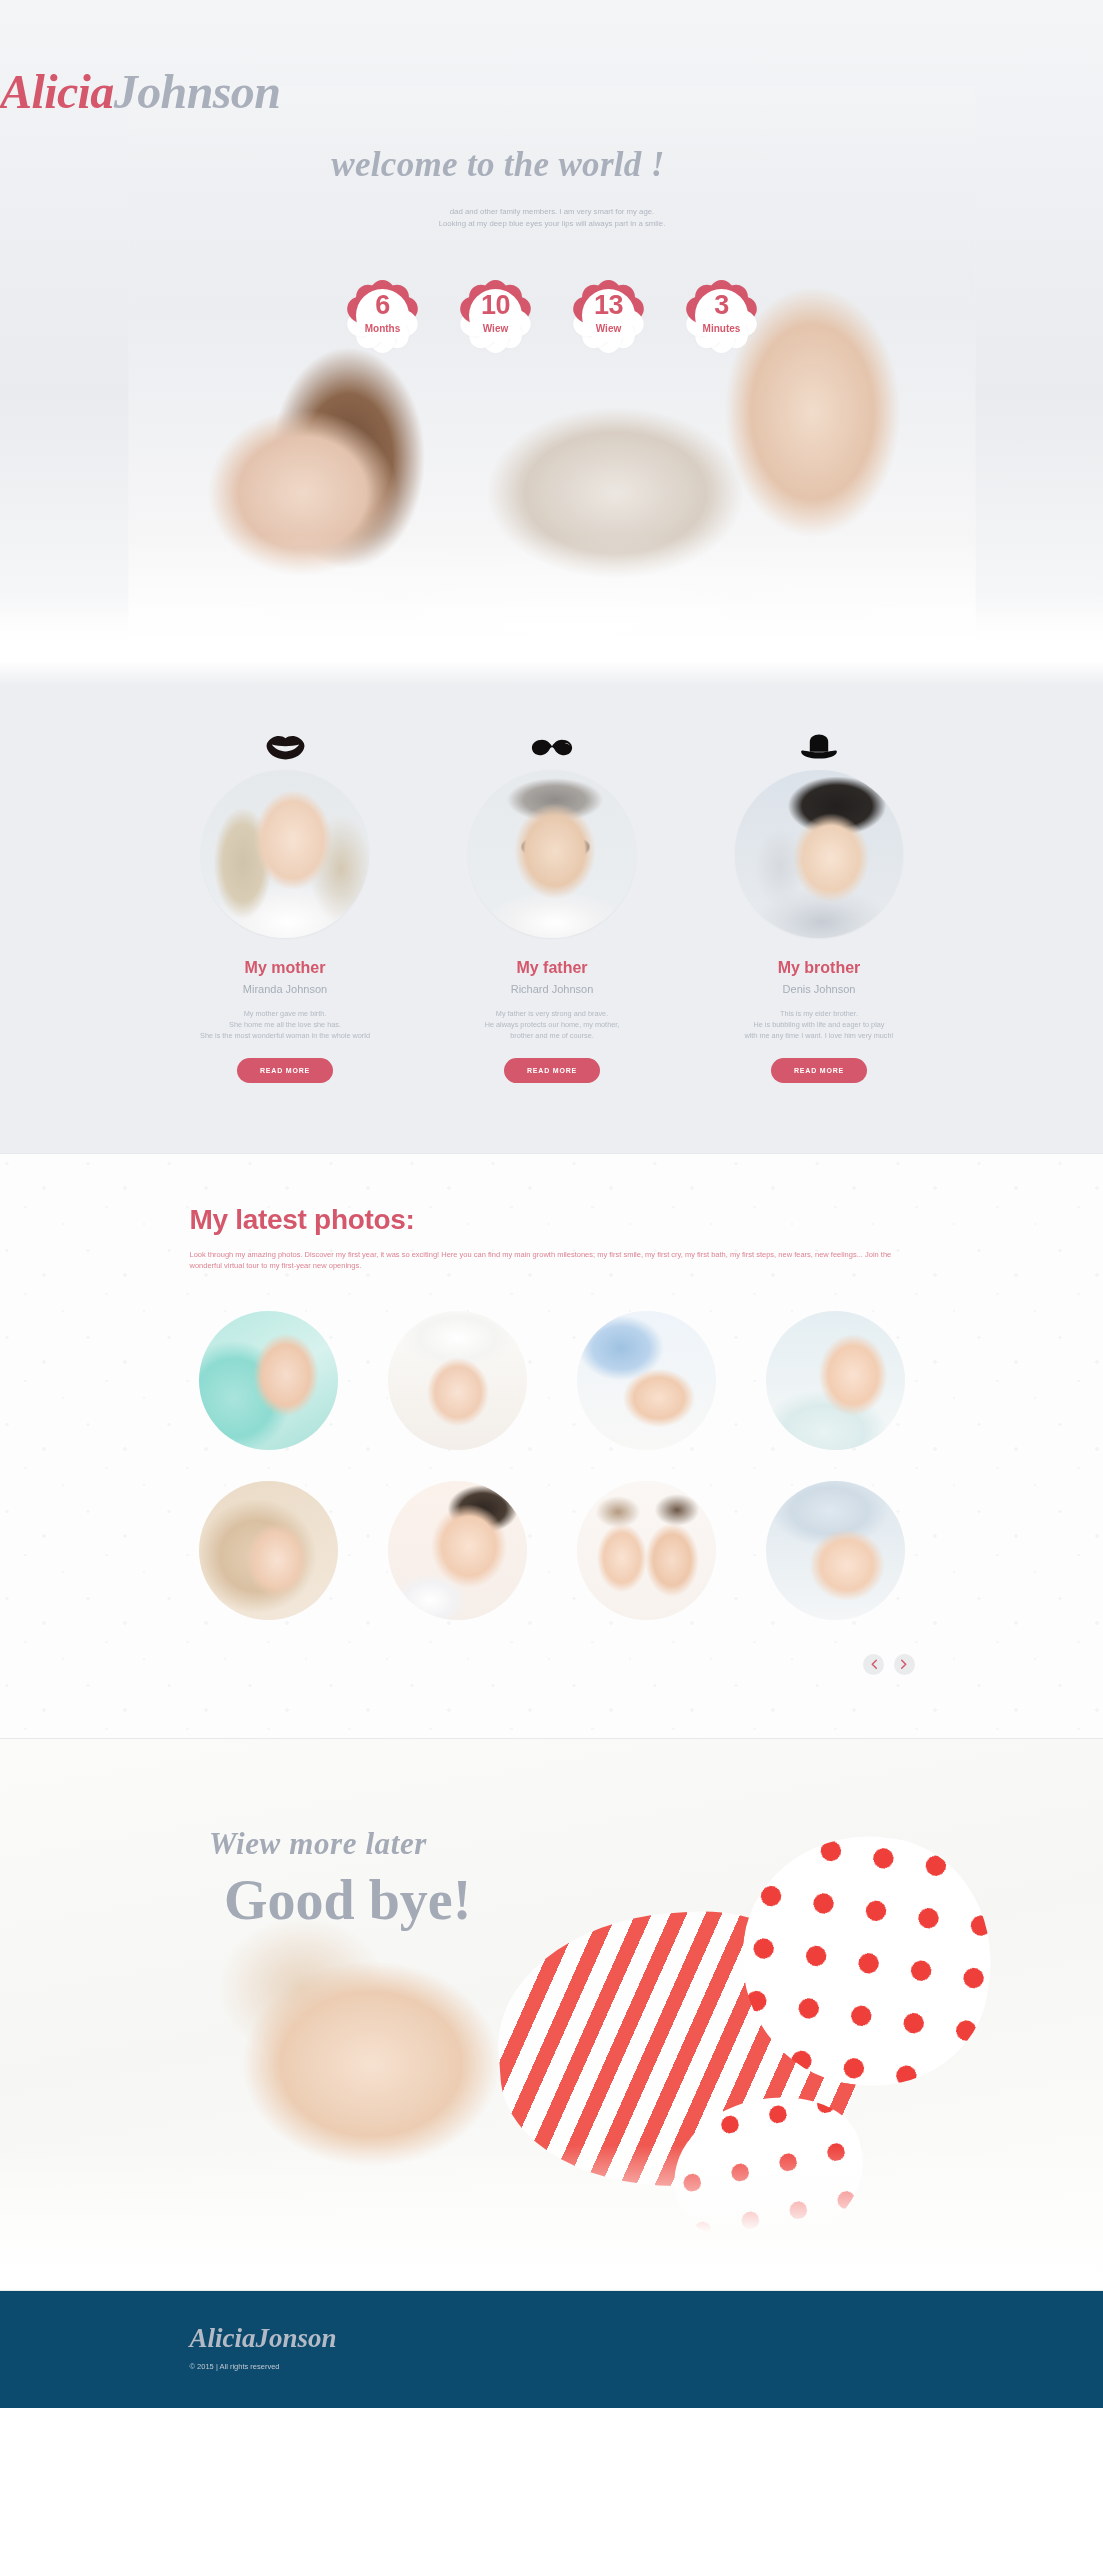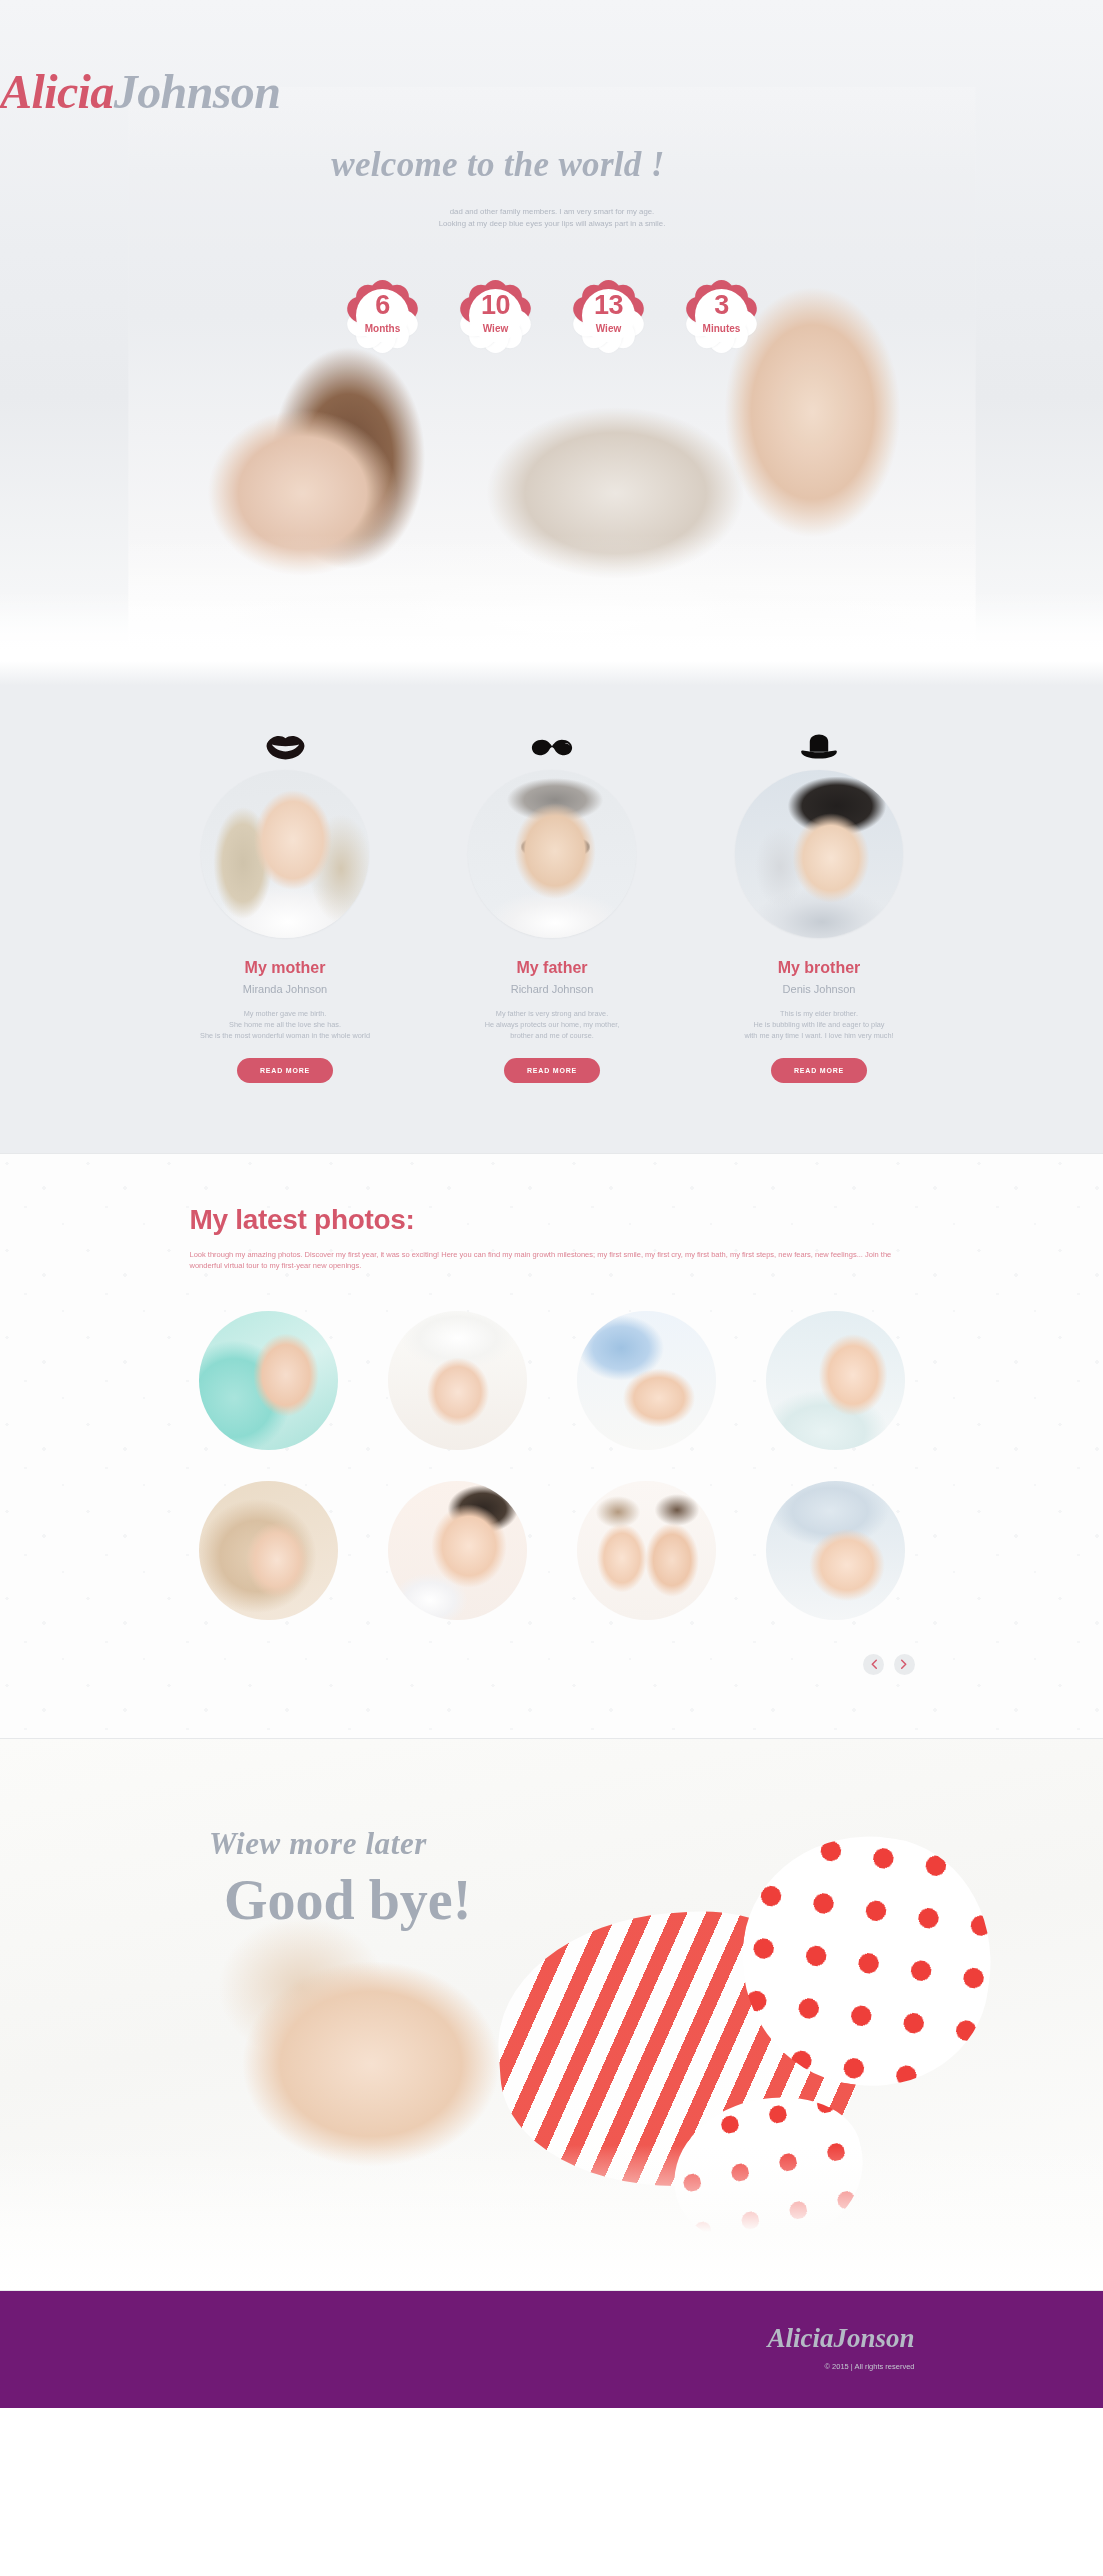--- a/index.html
+++ b/index.html
@@ -263,23 +263,22 @@
     font-size:31px; color:#a4abb6; letter-spacing:0.6px;
   }
   .gb-line2 {
     margin-top:5.8px; margin-left:15px;
     font-family:"Liberation Serif", serif; font-weight:bold; 
     font-size:56px; color:#a4abb6; letter-spacing:0px;
   }
 
   
   .footer {
-    background:#701a75; border-top:0.6px solid #e9ebed;
+    background:#0c4a6e; border-top:0.6px solid #e9ebed;
     padding:32px 0 37px;
-    text-align:right;
   }
   .footer-inner { width:725px; margin:0 auto; }
   .footer-logo {
     font-family:"Liberation Serif", serif; font-weight:bold; font-style:italic;
     font-size:27px; color:#b4bac5;
   }
   .footer-copy { margin-top:8px; font-size:7.5px; color:#c3c8d0; }
 </style>
 </head>
 <body>

